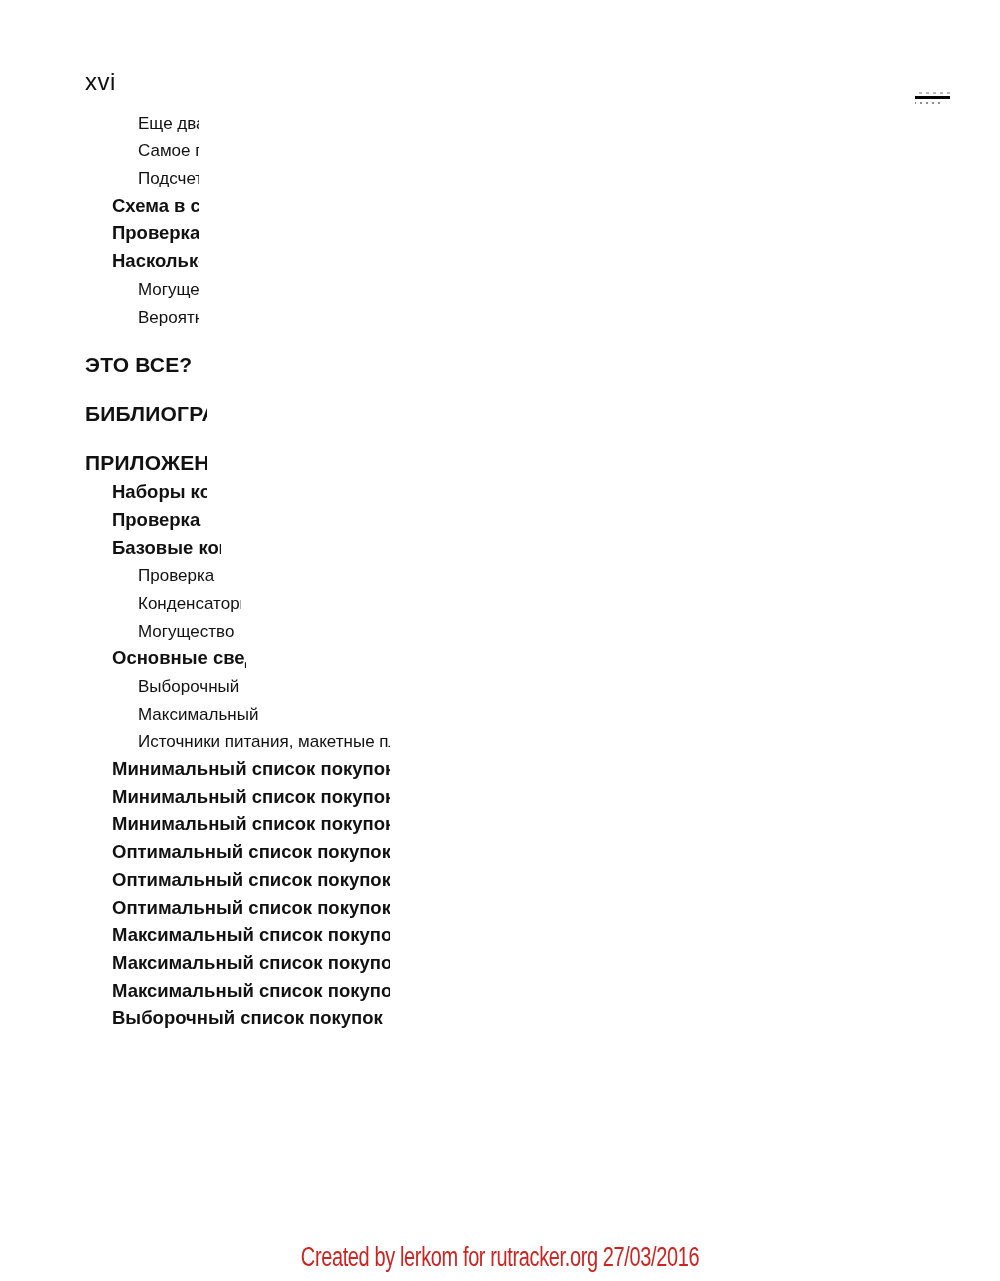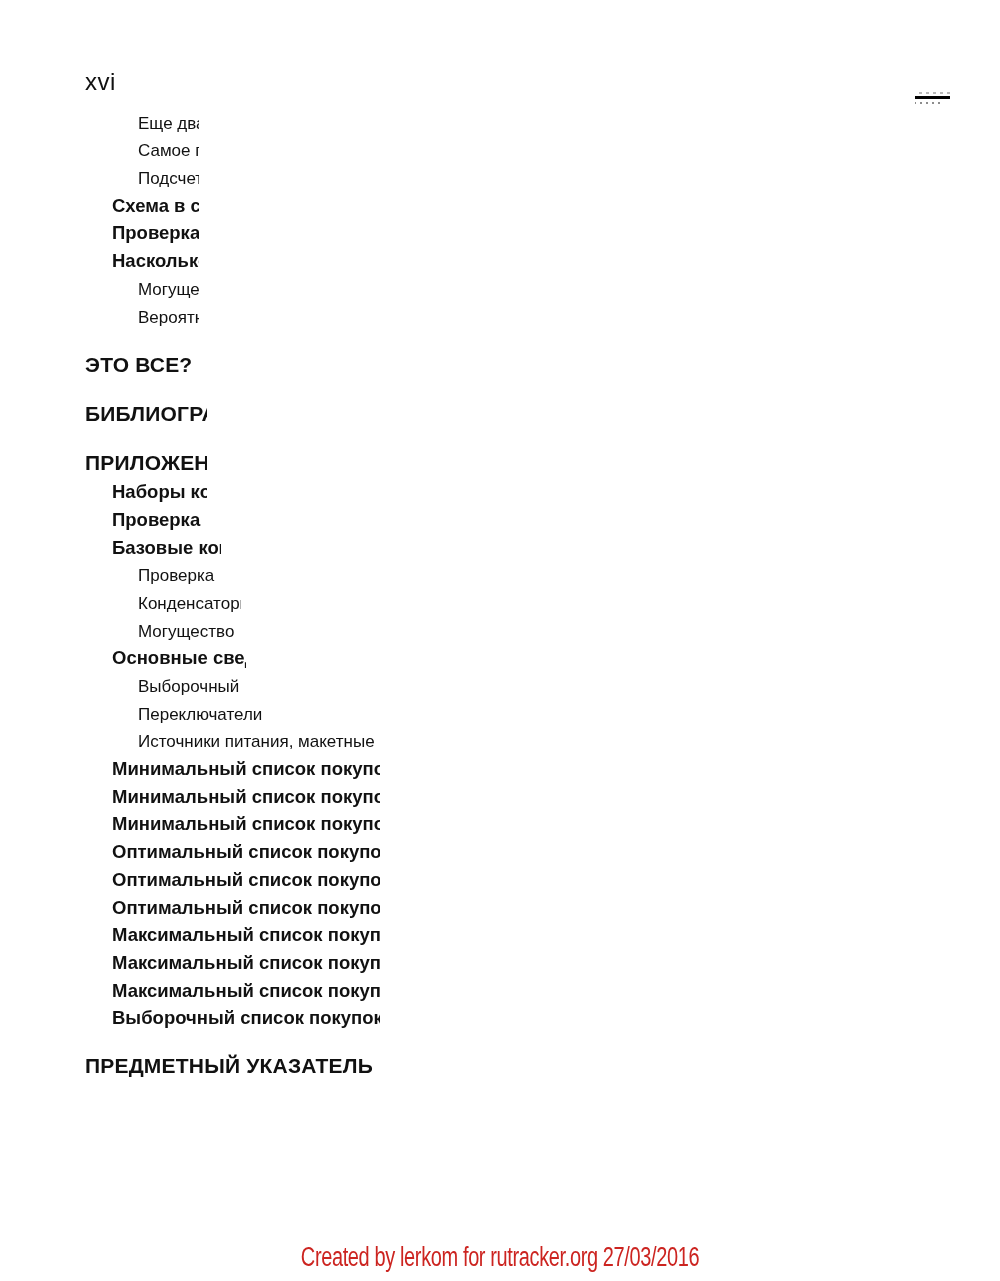--- a/index.html
+++ b/index.html
@@ -202,21 +202,21 @@
         <span class="title">Основные сведения о семействах микросхем</span>
         <span class="leader"></span>
         <span class="page">366</span>
       </div>
       <div class="row level3">
         <span class="title">Выборочный</span>
         <span class="leader"></span>
         <span class="page">368</span>
       </div>
       <div class="row level3">
-        <span class="title">Переключатели</span>
+        <span class="title">Максимальный</span>
         <span class="leader"></span>
         <span class="page">368</span>
       </div>
       <div class="row level3">
         <span class="title">Источники питания, макетные платы и монтажные провода</span>
         <span class="leader"></span>
         <span class="page">369</span>
       </div>
       <div class="row level2">
         <span class="title">Минимальный список покупок. Эксперименты с 1 по 14</span>
@@ -261,22 +261,17 @@
       <div class="row level2">
         <span class="title">Максимальный список покупок. Эксперименты с 26 по 36</span>
         <span class="leader"></span>
         <span class="page">382</span>
       </div>
       <div class="row level2">
         <span class="title">Выборочный список покупок</span>
         <span class="leader"></span>
         <span class="page">384</span>
       </div>
-      <div class="row level1">
-        <span class="title">ПРЕДМЕТНЫЙ УКАЗАТЕЛЬ</span>
-        <span class="leader"></span>
-        <span class="page">397</span>
-      </div>
     </div>
 
   <div class="watermark" style="color: rgb(204, 36, 32);">Created by lerkom for rutracker.org 27/03/2016</div>
 
 </div>
 
 </body></html>

